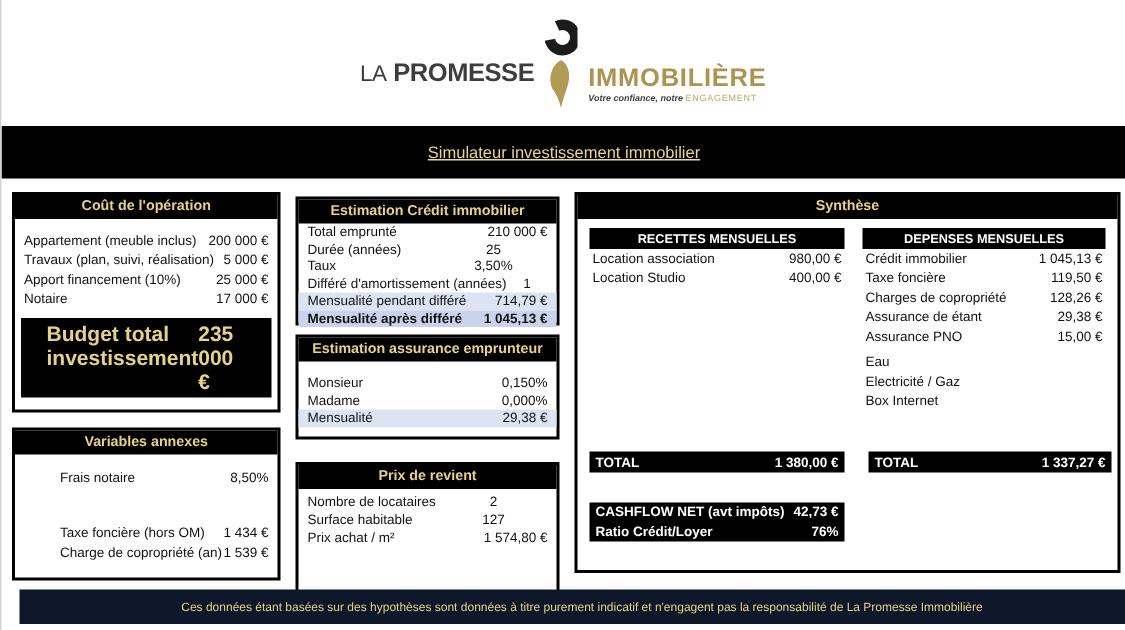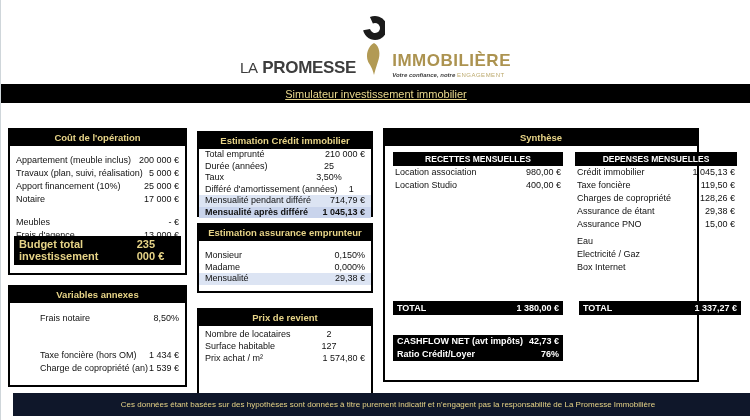--- a/index.html
+++ b/index.html
@@ -5,59 +5,59 @@
   * { margin:0; padding:0; box-sizing:border-box; }
   body { background:#e9e9e9; font-family:"Liberation Sans", sans-serif; }
   .page {
     position:relative; width:750px; height:420px; background:#ffffff;
     border-left:1px solid #cfd6da; overflow:hidden;
     font-family:"Liberation Sans", sans-serif; color:#111;
   }
 
   
   .logo { position:absolute; top:6px; left:0; right:0; height:72px;
-          display:flex; justify-content:center; align-items:flex-end; gap:7px; }
+          display:flex; justify-content:center; align-items:center; gap:7px; }
   .brand-left { font-size:17px; color:#3d3d3d; letter-spacing:-0.3px; margin-top:14px; }
   .brand-left .la { font-weight:400; font-size:15px; }
   .brand-left .promesse { font-weight:700; }
   .logo-icon { width:22px; height:64px; margin-top:2px; }
   .brand-right { margin-top:26px; }
   .brand-gold { font-size:17px; font-weight:700; color:#ac9350; letter-spacing:0.5px; }
   .tagline { font-size:6px; margin-top:1px; }
   .tagline .t1 { color:#3d3d3d; font-style:italic; font-weight:700; }
   .tagline .t2 { color:#bca96d; letter-spacing:0.5px; }
 
   
-  .title-bar { position:absolute; top:84px; left:0; width:750px; height:19px;
+  .title-bar { position:absolute; top:84px; left:0; width:750px; height:35px;
                background:#000; display:flex; align-items:center; justify-content:center; }
   .title-bar span { color:#e8d78c; font-size:11px; text-decoration:underline; }
 
   
   .box { position:absolute; border:2px solid #000; background:#fff; }
   .box-header { background:#000; color:#e6d387; font-weight:700; text-align:center;
                 font-size:9.5px; padding:2px 0 3px; }
   .row { display:flex; justify-content:space-between; align-items:baseline;
          padding:0 6px; font-size:9px; line-height:13px; color:#111; }
   .row .lbl { white-space:nowrap; }
   .row .val { text-align:right; white-space:nowrap; }
   .row.center-val .val { width:72px; text-align:center; }
   .row.slim { line-height:11.5px; }
   .hl  { background:#dce4f3; }
   .hl2 { background:#c9d4ec; font-weight:700; }
   .total-bar { position:absolute; left:4px; right:4px; bottom:8px; background:#000;
                color:#e6d387; font-weight:700; display:flex; justify-content:space-between;
-               font-size:11px; padding:2px 5px 3px; }
+               font-size:14px; padding:2px 17px 3px; }
 
   
   .box-cout      { left:7px;   top:128px; width:179px; height:147px; }
   .box-variables { left:7px;   top:285px; width:179px; height:102px; }
   .box-credit    { left:196px; top:131px; width:176px; height:86px;  }
   .box-assurance { left:196px; top:223px; width:176px; height:70px;  }
   .box-prix      { left:196px; top:308px; width:176px; height:88px;  }
-  .box-synthese  { left:382px; top:128px; width:316px; height:254px; }
+  .box-synthese  { left:382px; top:128px; width:364px; height:254px; }
 
   .box-cout .rows { margin-top:8px; }
   .box-cout .row.gap-above { margin-top:10px; }
   .box-variables .rows { margin-top:9px;padding-left:24px; }
   .box-variables .row.gap-above { margin-top:24px; }
   .box-assurance .rows { margin-top:9px; }
   .box-prix .rows { margin-top:2px; }
   .box-prix .row { line-height:12px; }
 
   

